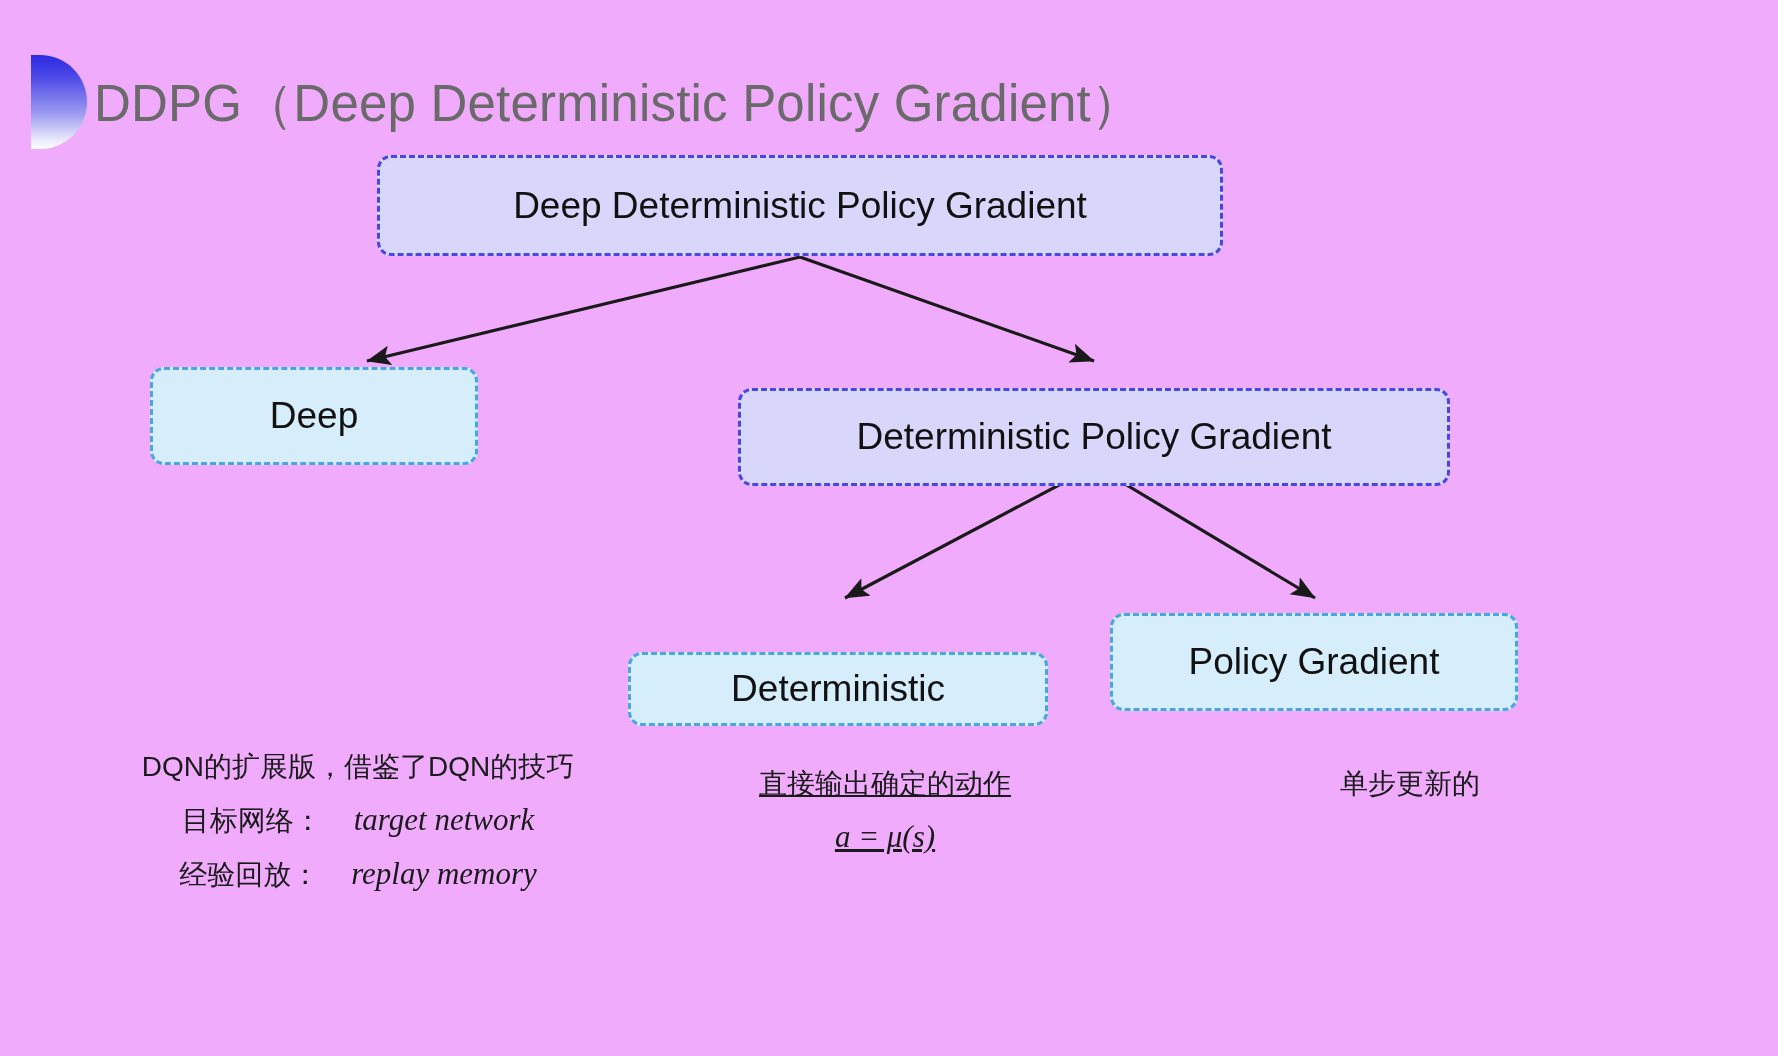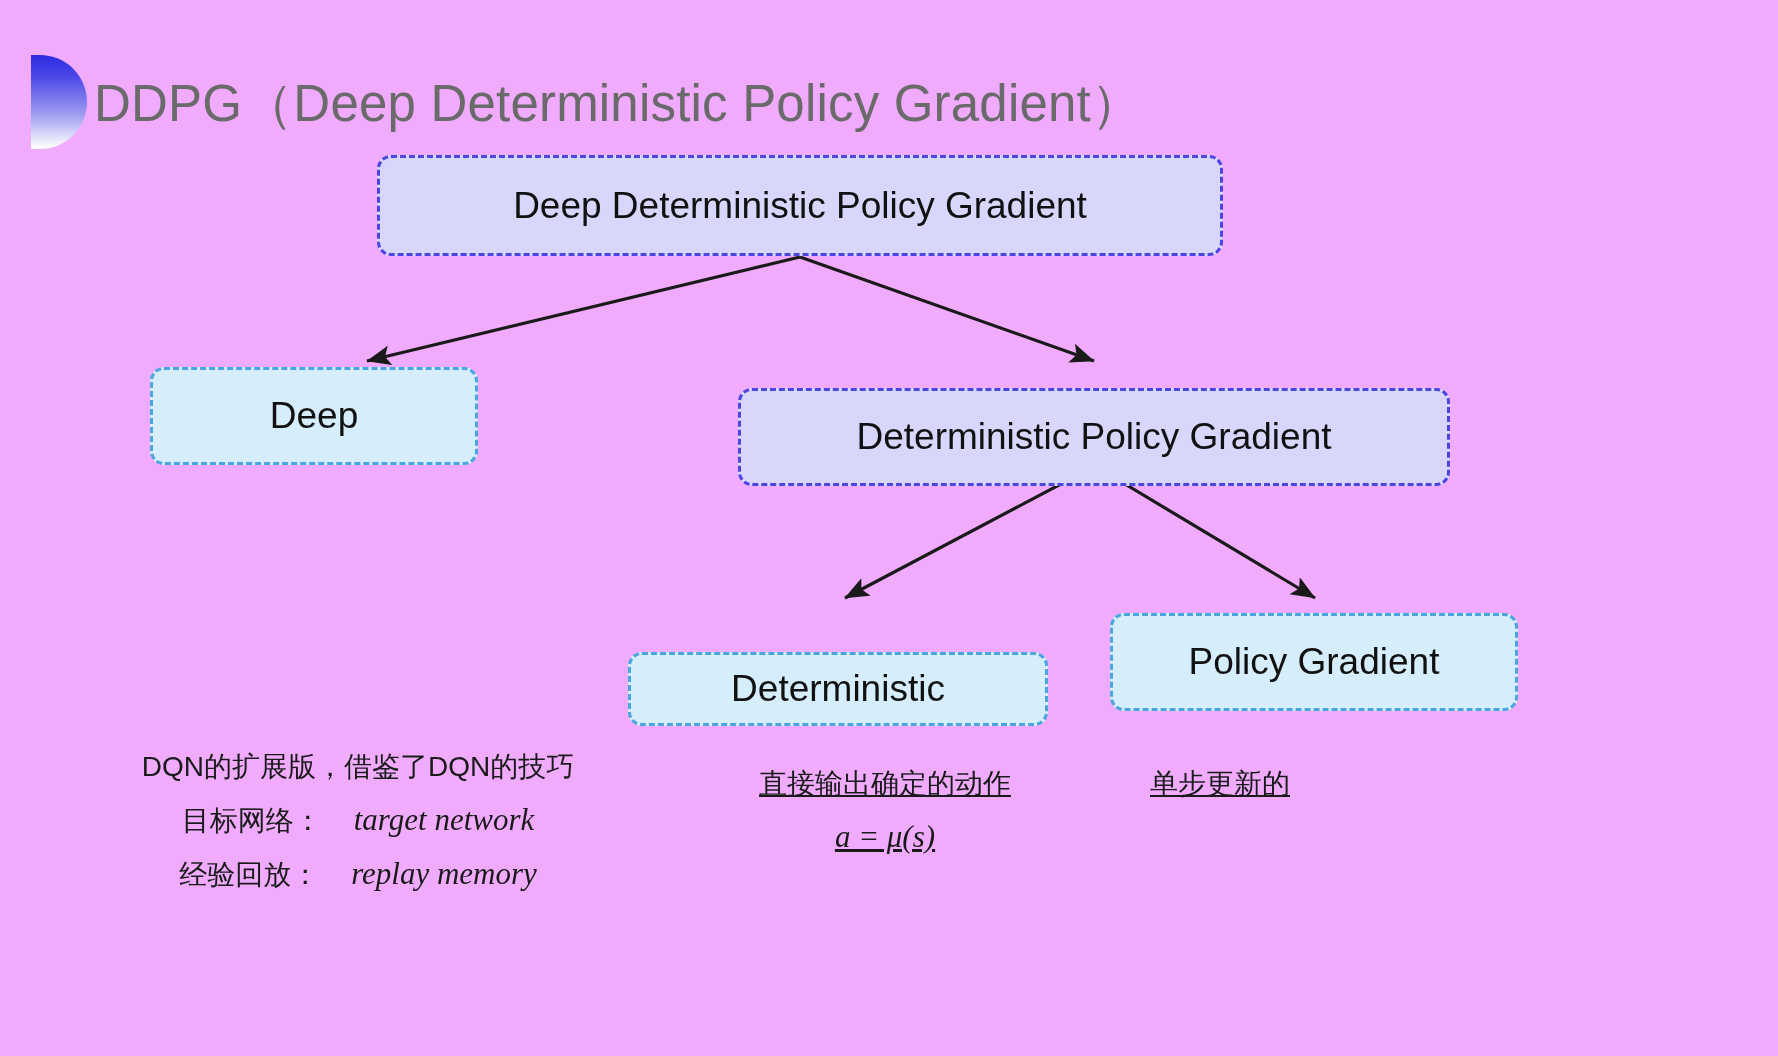--- a/index.html
+++ b/index.html
@@ -101,21 +101,21 @@
     font-size: 31px;
     margin-left: 32px;
   }
   .annot .mth {
     font-family: "Liberation Serif", "DejaVu Serif", serif;
     font-style: italic;
     font-size: 31px;
   }
   #annot-left   { left: 128px; top: 740px; text-align: center; width: 460px; }
   #annot-mid    { left: 700px; top: 757px; text-align: center; width: 370px; text-decoration: underline; }
-  #annot-right  { left: 1150px; top: 757px; text-align: left; width: 330px; text-decoration: underline; }
+  #annot-right  { left: 1150px; top: 757px; text-align: right; width: 330px; }
   .annot .row { display: block; }
 </style>
 </head>
 <body>
 
 <div id="slide">
 
   <div id="title-deco"></div>
   <div id="title-text">DDPG（Deep Deterministic Policy Gradient）</div>
 

